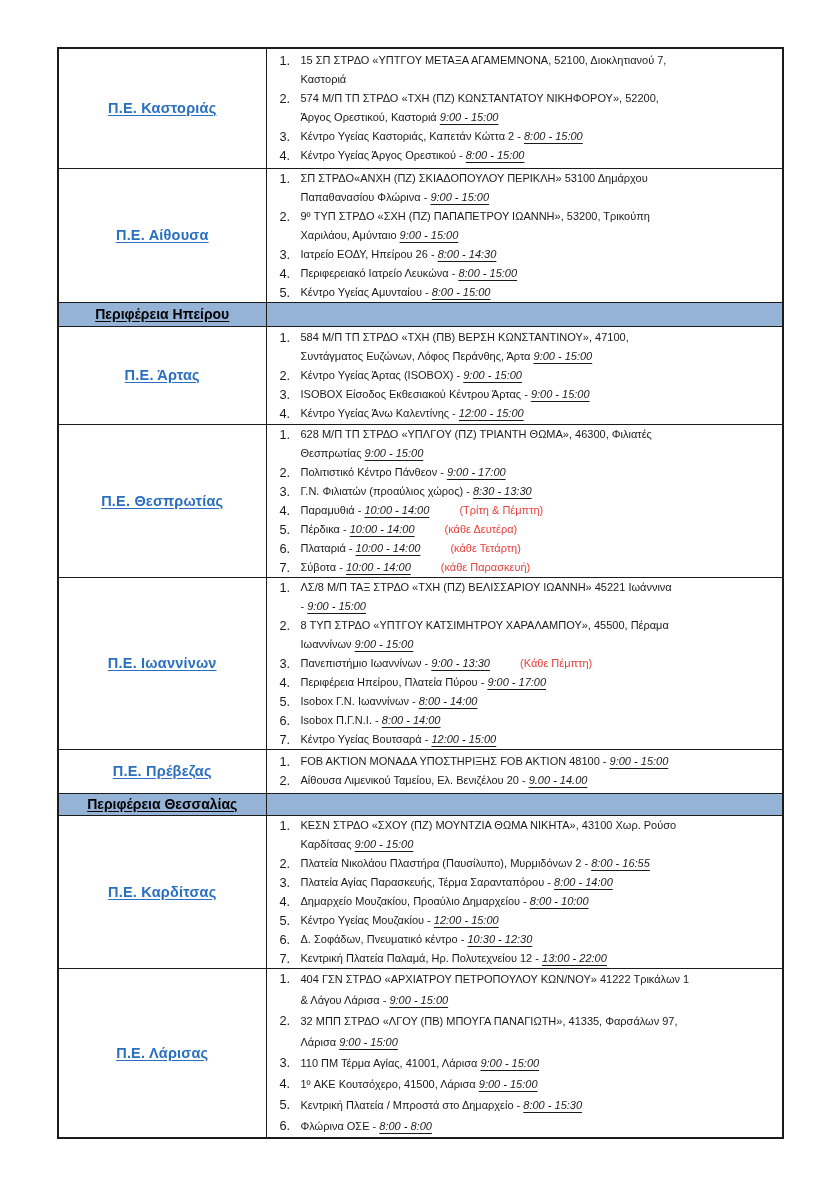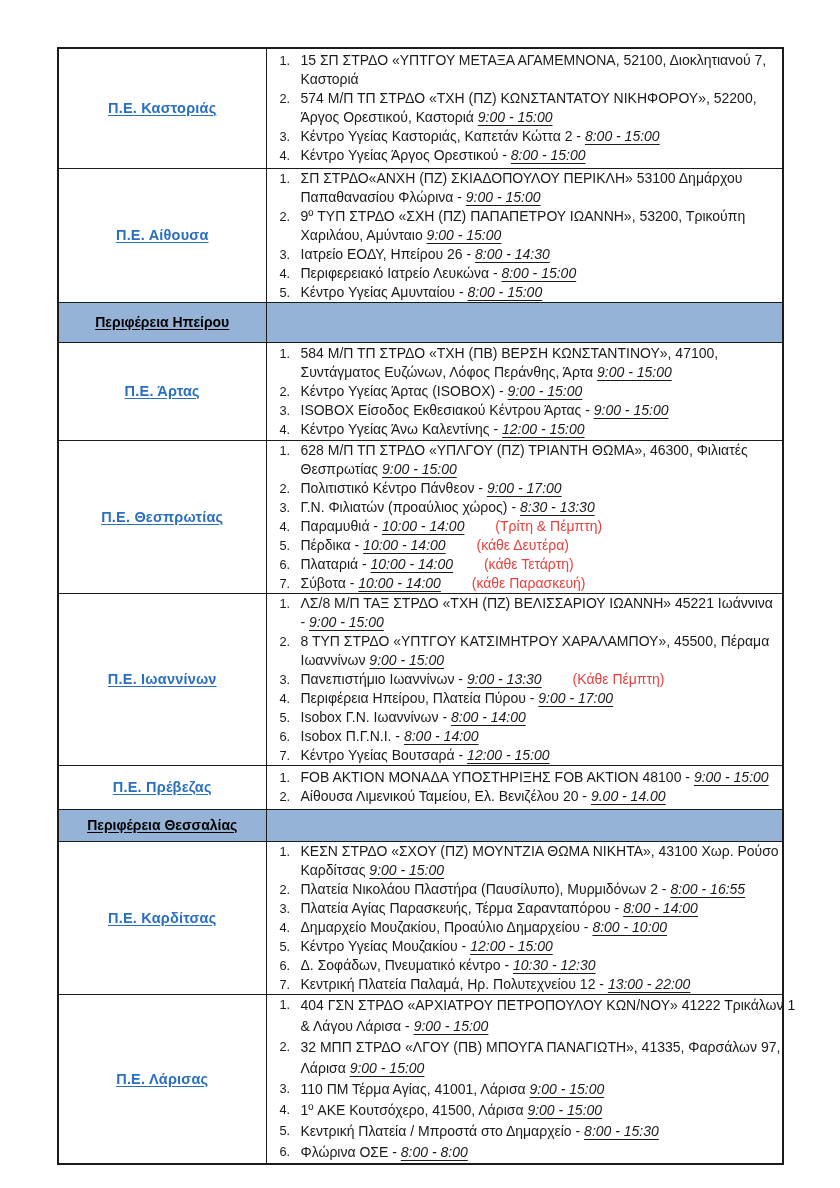--- a/index.html
+++ b/index.html
@@ -4,37 +4,37 @@
 <style>
   html,body{margin:0;padding:0;background:#ffffff;}
   .page{position:relative;width:840px;height:1188px;background:#fff;overflow:hidden;
         font-family:"Liberation Sans",sans-serif;color:#1a1a1a;}
   table.doc{position:absolute;left:57px;top:47px;width:725px;border-collapse:collapse;
             table-layout:fixed;border:2px solid #1b1b1b;}
   table.doc td{border:1.5px solid #1b1b1b;padding:0;}
   
   tbody tr:nth-child(1){height:120px}
   tbody tr:nth-child(2){height:132px}
-  tbody tr:nth-child(3){height:40px}
+  tbody tr:nth-child(3){height:24px}
   tbody tr:nth-child(4){height:98px}
   tbody tr:nth-child(5){height:148px}
   tbody tr:nth-child(6){height:172px}
   tbody tr:nth-child(7){height:44px}
-  tbody tr:nth-child(8){height:32px}
+  tbody tr:nth-child(8){height:22px}
   tbody tr:nth-child(9){height:147px}
   tbody tr:nth-child(10){height:170px}
   tbody tr:nth-child(10) .line{line-height:21px}
   .label-cell{text-align:center;vertical-align:middle;}
   .region-link{color:var(--link,#2a6fc0);font-weight:bold;text-decoration:underline;
                text-underline-offset:2px;font-size:14.5px;letter-spacing:.2px;cursor:pointer;margin-top:48px;}
   .items-cell{vertical-align:middle;padding:2px 4px 2px 0;}
   .item{display:flex;align-items:flex-start;}
   .num{flex:none;width:21px;margin-left:13px;font-size:12.8px;line-height:19px;}
   .item-text{flex:1;min-width:0;}
-  .line{font-size:14px;line-height:19px;white-space:nowrap;}
+  .line{font-size:11px;line-height:19px;white-space:nowrap;}
   .seg-time{text-decoration:underline;text-decoration-thickness:1.3px;text-underline-offset:2.5px;font-style:italic;}
   .seg-note{color:var(--red,#e8403c);padding-left:27px;}
   .band-row td{background:var(--band,#95b3d7);}
   .band-label-cell{text-align:center;vertical-align:middle;}
   .band-label{font-weight:bold;font-size:14px;color:#000;text-decoration:underline;
               text-underline-offset:2px;}
 </style>
 </head>
 <body>
 

